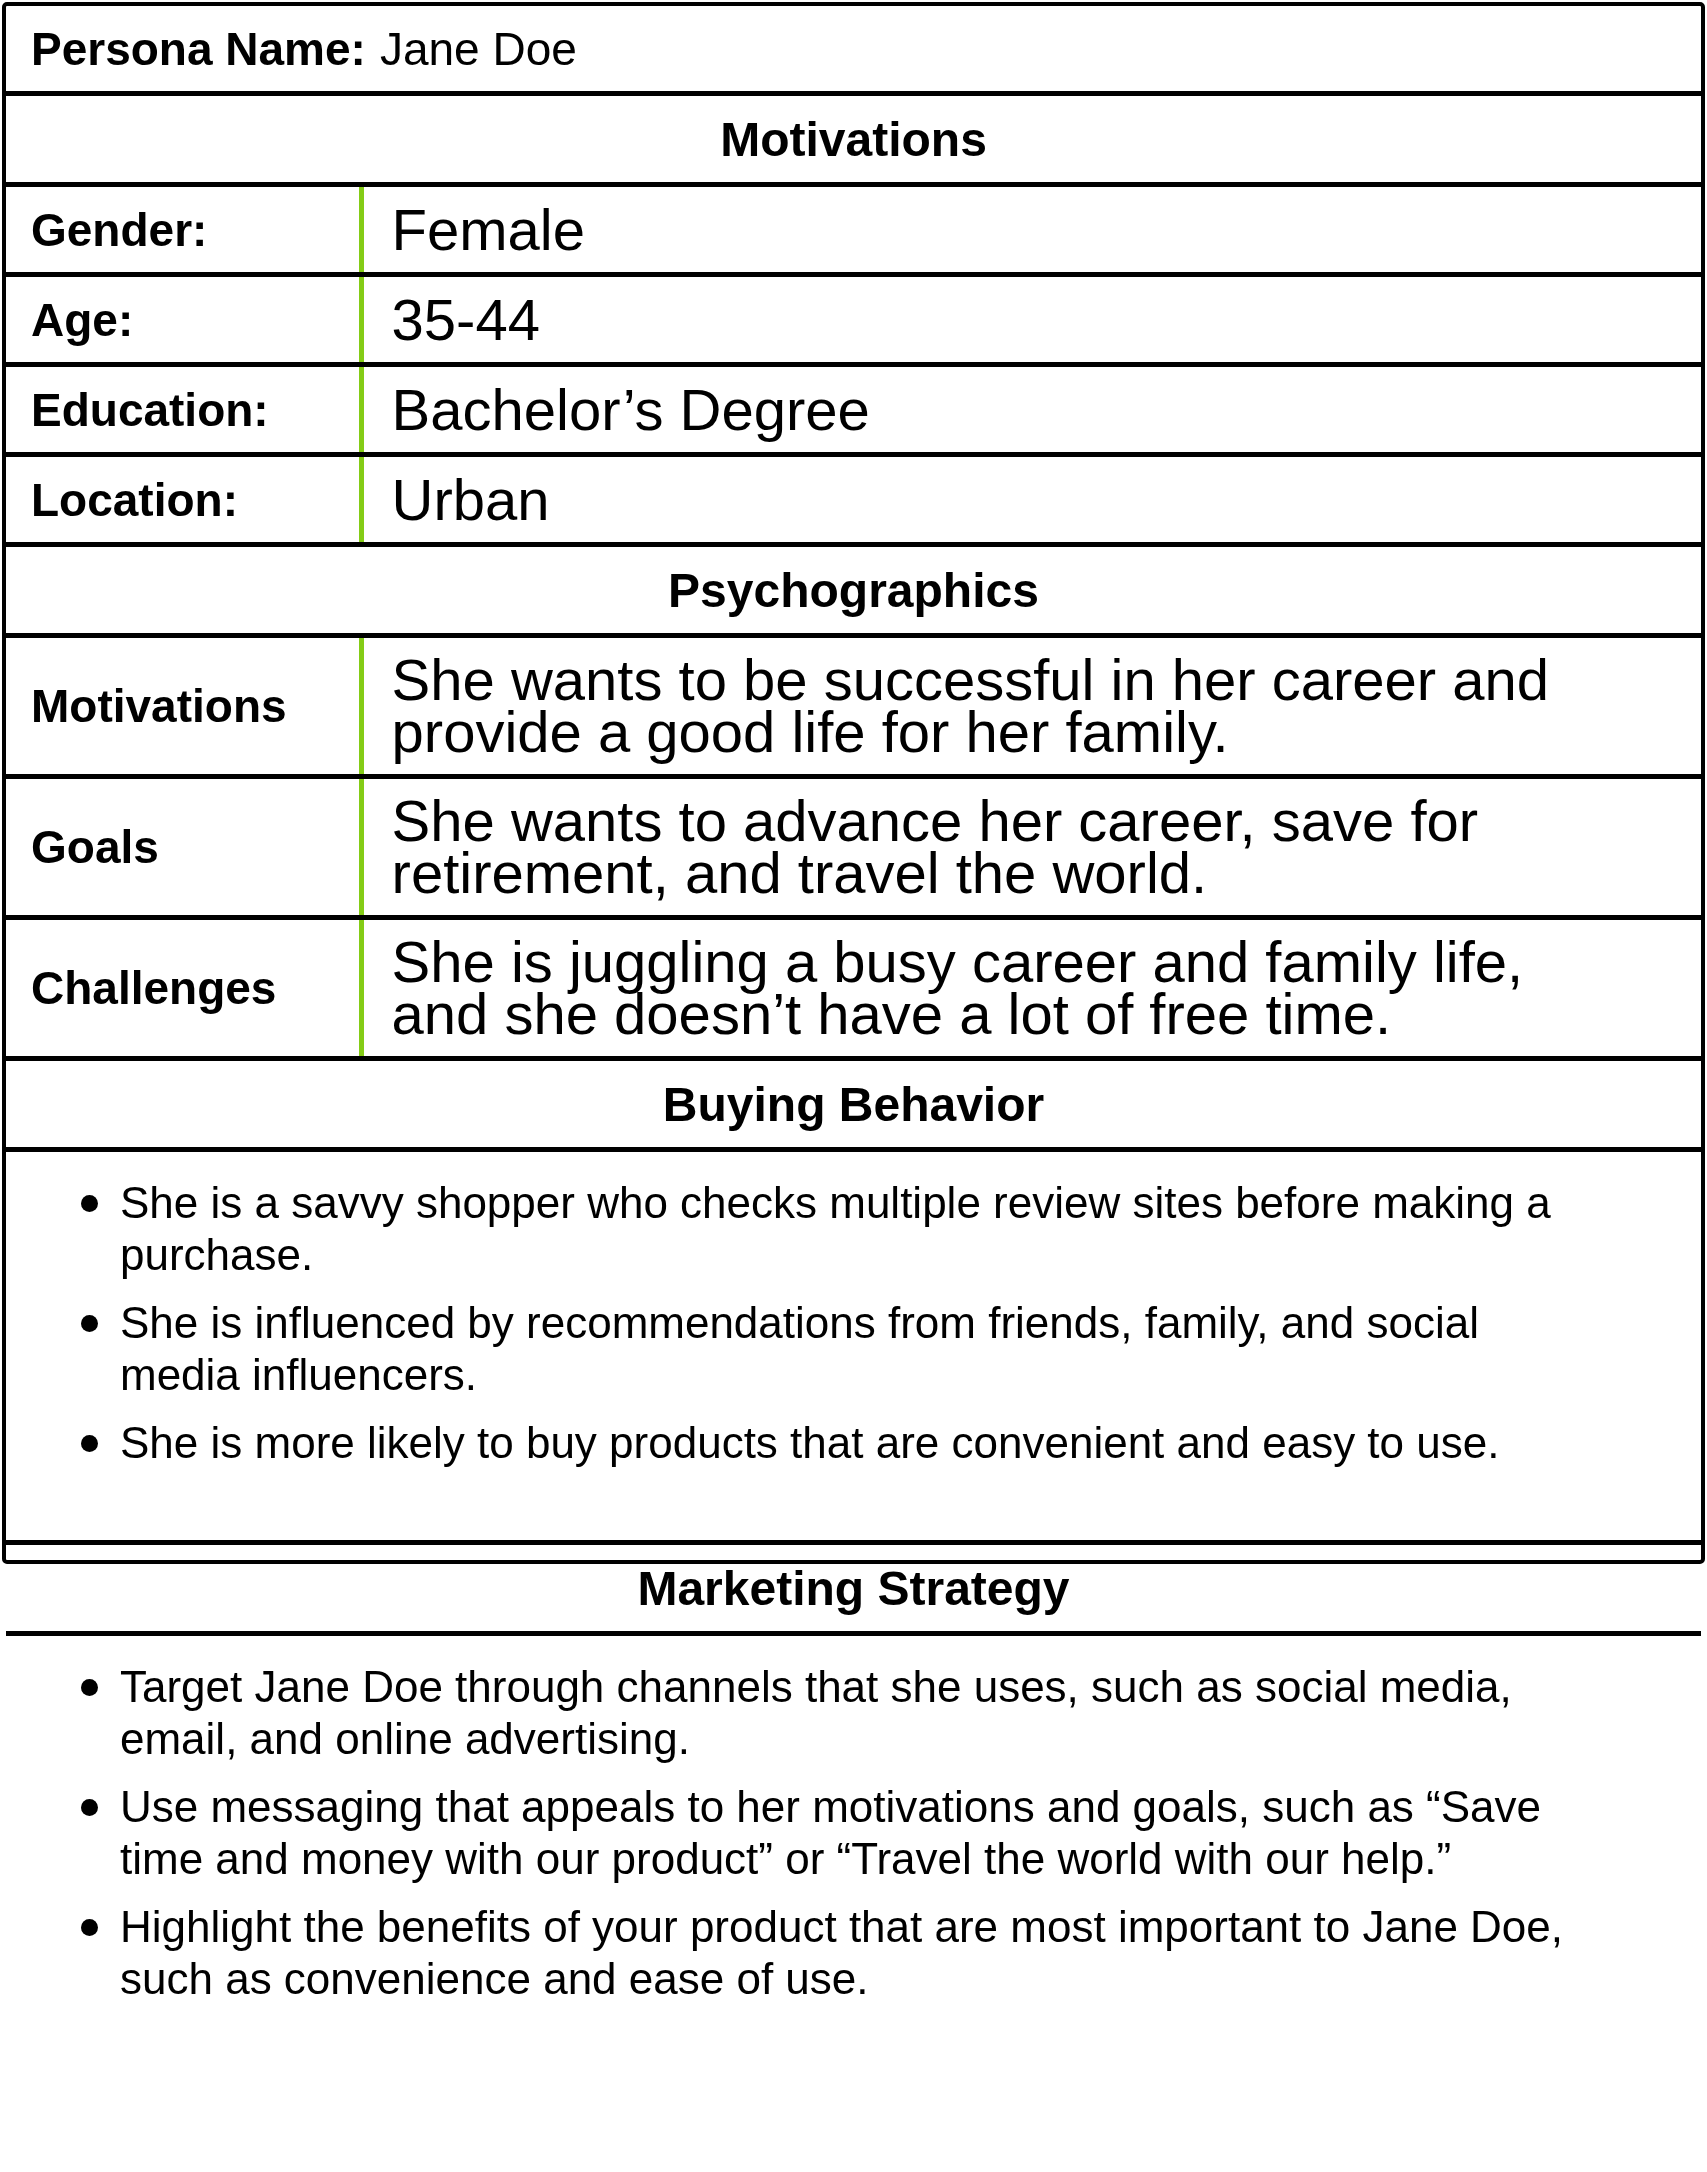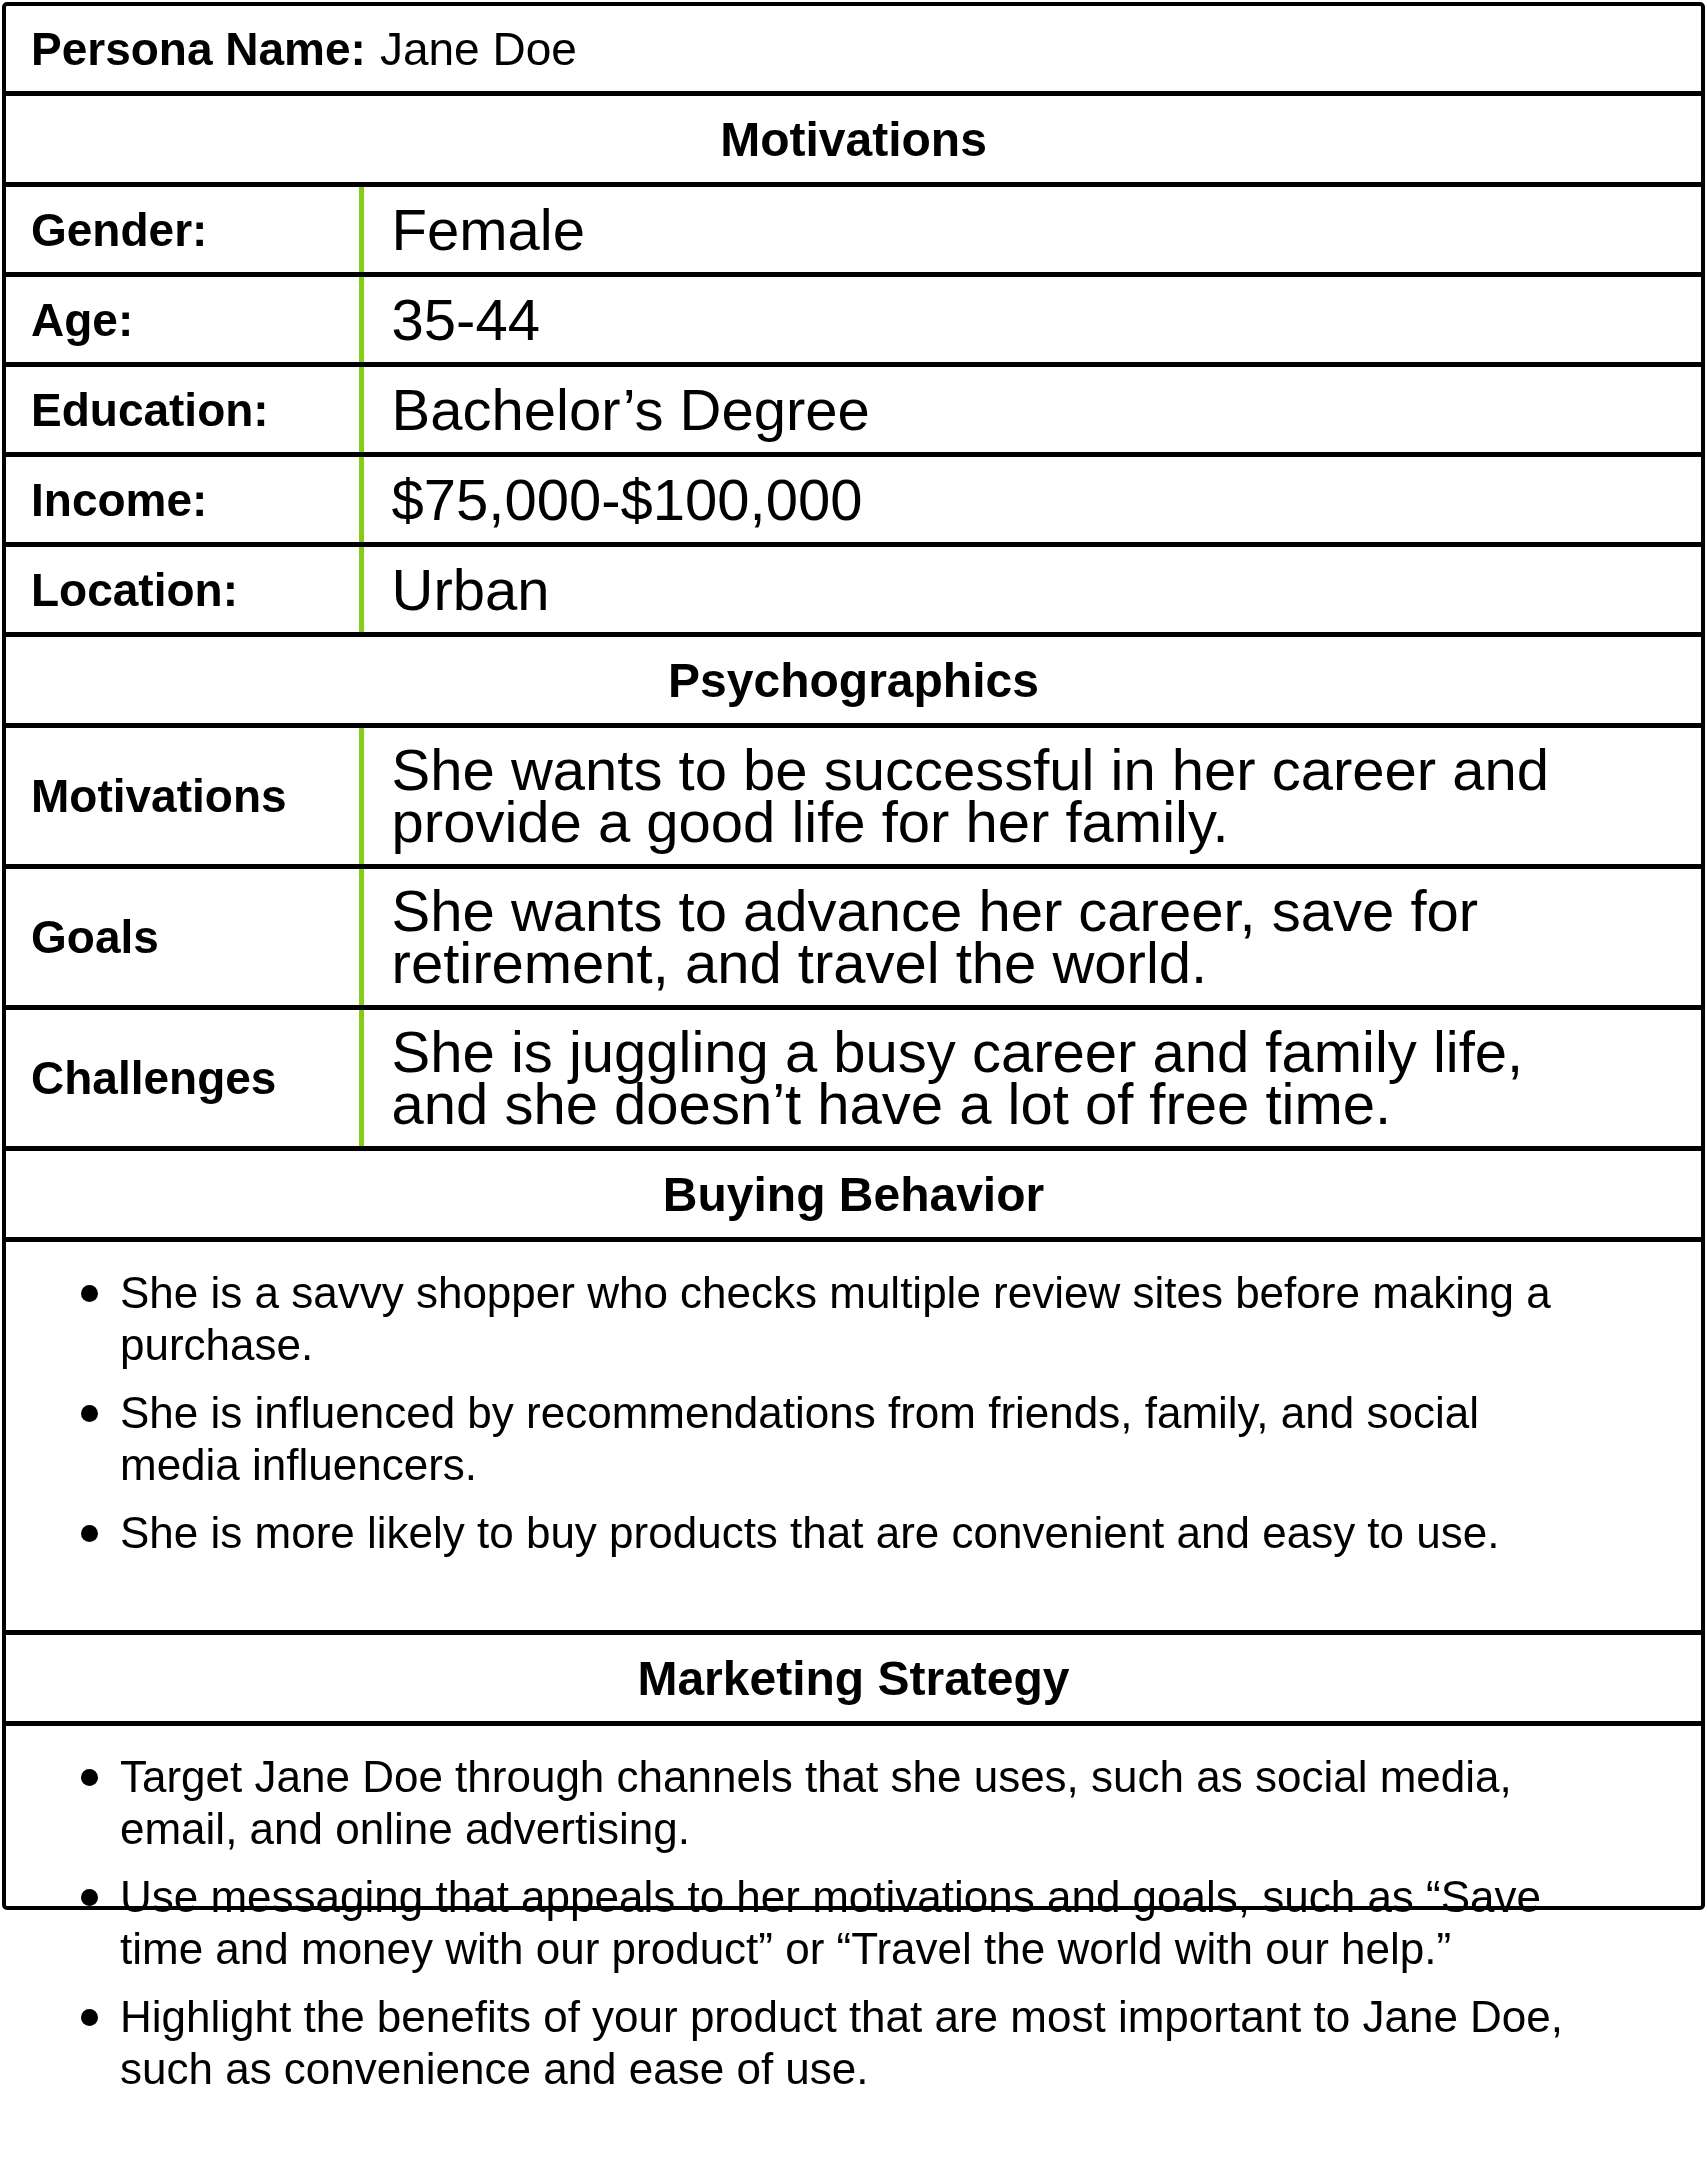--- a/index.html
+++ b/index.html
@@ -7,21 +7,21 @@
     width: 1707px; height: 2172px;
     background: #ffffff;
     font-family: "Liberation Sans", sans-serif;
     color: #000000;
     overflow: hidden;
   }
   .persona-table {
     display: flex;
     flex-direction: column;
     width: 1703px;
-    height: 1908px;
+    height: 1562px;
     margin: 2px;
     border: 4.5px solid #000;
     border-radius: 5px;
     background: #fff;
   }
   .row { flex: 0 0 auto; display: flex; border-top: 5px solid #000; }
   .row:first-child { border-top: none; }
 
   
   .persona-row {
@@ -110,24 +110,20 @@
   </div>
   <div class="row field-row">
     <div class="cell-label">Age:</div>
     <div class="cell-value">35-44</div>
   </div>
   <div class="row field-row">
     <div class="cell-label">Education:</div>
     <div class="cell-value">Bachelor’s Degree</div>
   </div>
   <div class="row field-row">
-    <div class="cell-label">Income:</div>
-    <div class="cell-value">$75,000-$100,000</div>
-  </div>
-  <div class="row field-row">
     <div class="cell-label">Location:</div>
     <div class="cell-value">Urban</div>
   </div>
 
   <div class="row header-row">
     <span>Psychographics</span>
   </div>
 
   <div class="row psy-row">
     <div class="cell-label">Motivations</div>

